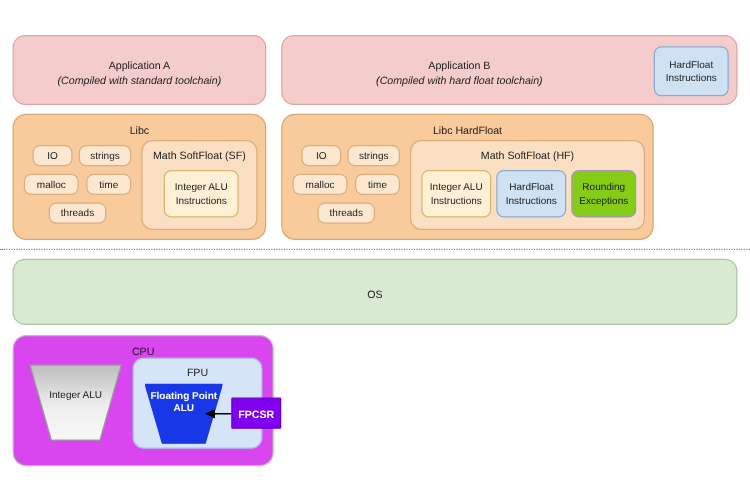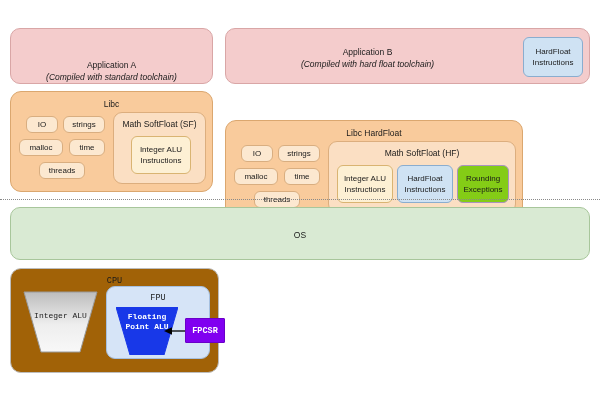--- a/index.html
+++ b/index.html
@@ -100,24 +100,23 @@
 
   
   .os {
     background: #d9ead3;
     border: 1px solid #a8c69b;
     border-radius: 10px;
   }
 
   
   .cpu {
-    background: #a16207;
+    background: #d946ef;
     border: 1px solid #bdbdbd;
     border-radius: 11px;
-    font-family: Liberation Mono, monospace;
   }
   .fpu {
     background: #d6e4f7;
     border: 1px solid #a6c0e0;
     border-radius: 9px;
   }
 
   .trapezoid {
     position: absolute;
   }
@@ -143,21 +142,21 @@
     align-items: center;
     justify-content: center;
     border-radius: 1px;
   }
   .arrow-svg { position: absolute; }
 </style>
 </head>
 <body>
 
 <div class="box app" style="left:10px; top:28px; width:203px; height:56px;">
-  <div class="app-title" style="top:30px;">
+  <div class="app-title" style="top:17px;">
     <div>Application A</div>
     <div class="sub">(Compiled with standard toolchain)</div>
   </div>
 </div>
 
 <div class="box app" style="left:225px; top:28px; width:365px; height:56px;">
   <div class="app-title" style="top:17px; right:80px;">
     <div>Application B</div>
     <div class="sub">(Compiled with hard float toolchain)</div>
   </div>
@@ -172,21 +171,21 @@
   <div class="chip" style="left:8px; top:47px; width:44px; height:17px;">malloc</div>
   <div class="chip" style="left:58px; top:47px; width:36px; height:17px;">time</div>
   <div class="chip" style="left:28px; top:70px; width:46px; height:17px;">threads</div>
 
   <div class="mathbox" style="left:102px; top:20px; width:93px; height:72px;">
     <div class="mb-title">Math SoftFloat (SF)</div>
     <div class="chip yellow multiline" style="left:17px; top:23px; width:60px; height:38px;">Integer ALU Instructions</div>
   </div>
 </div>
 
-<div class="box libc" style="left:225px; top:91px; width:298px; height:101px;margin-top:29px;">
+<div class="box libc" style="left:225px; top:91px; width:298px; height:101px;">
   <div class="center-label" style="top:7px;">Libc HardFloat</div>
 
   <div class="chip" style="left:15px; top:24px; width:32px; height:17px;">IO</div>
   <div class="chip" style="left:52px; top:24px; width:42px; height:17px;">strings</div>
   <div class="chip" style="left:8px; top:47px; width:44px; height:17px;">malloc</div>
   <div class="chip" style="left:58px; top:47px; width:36px; height:17px;">time</div>
   <div class="chip" style="left:28px; top:70px; width:46px; height:17px;">threads</div>
 
   <div class="mathbox" style="left:102px; top:20px; width:188px; height:72px;">
     <div class="mb-title">Math SoftFloat (HF)</div>

